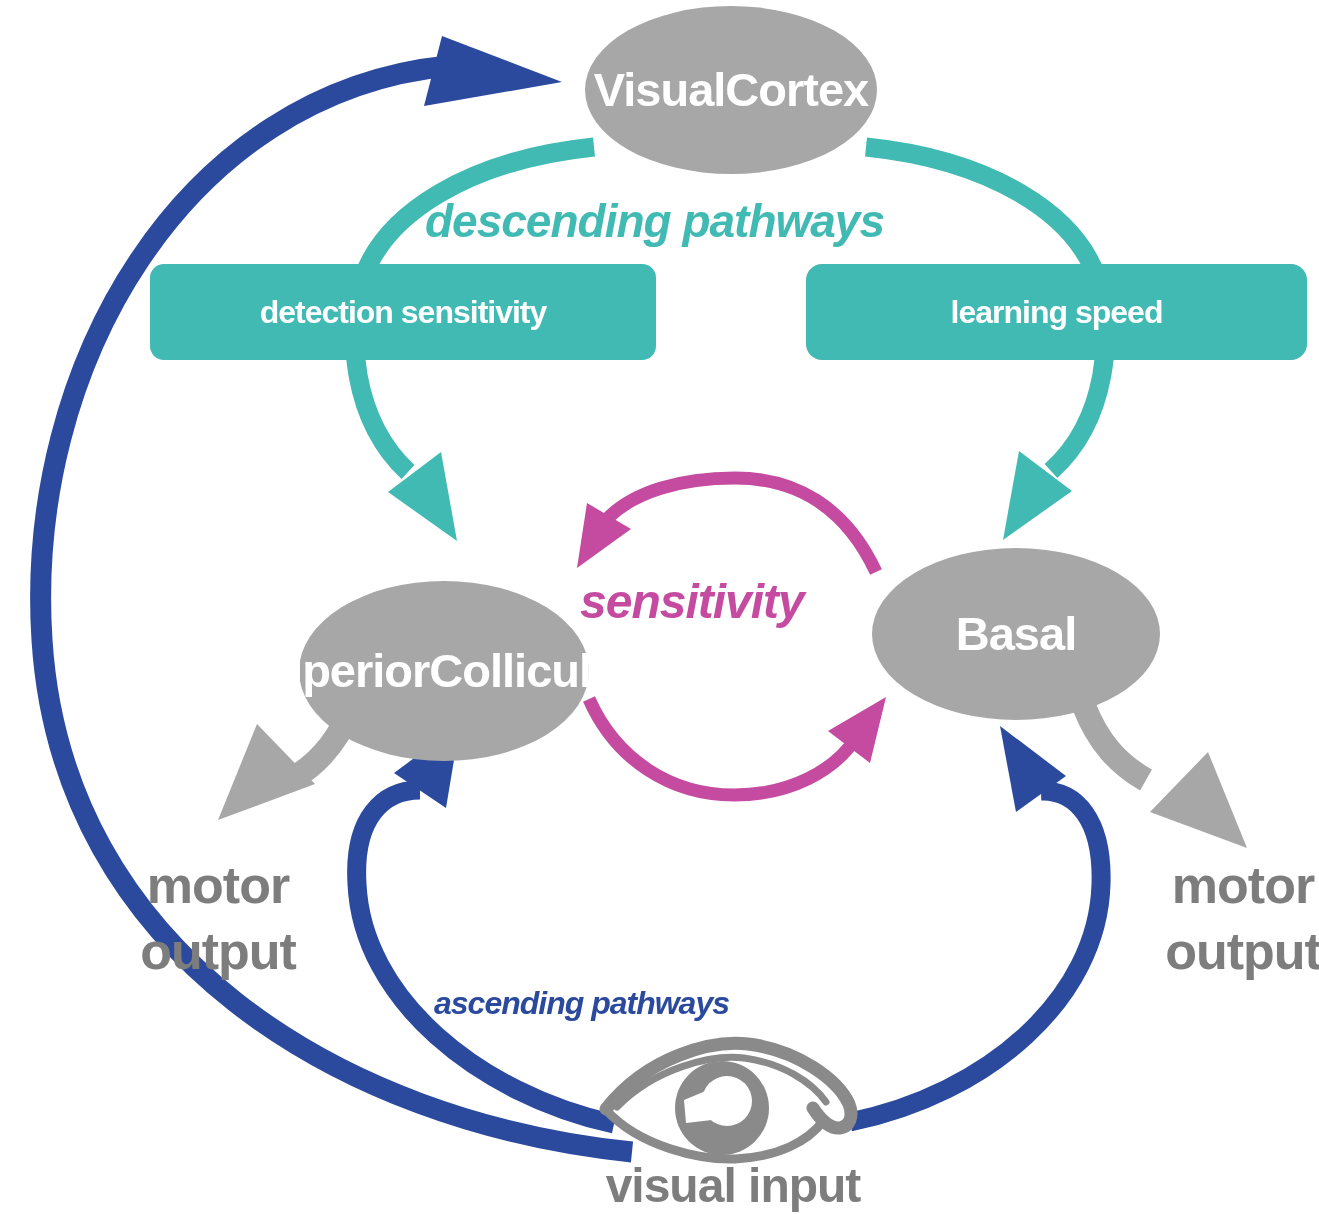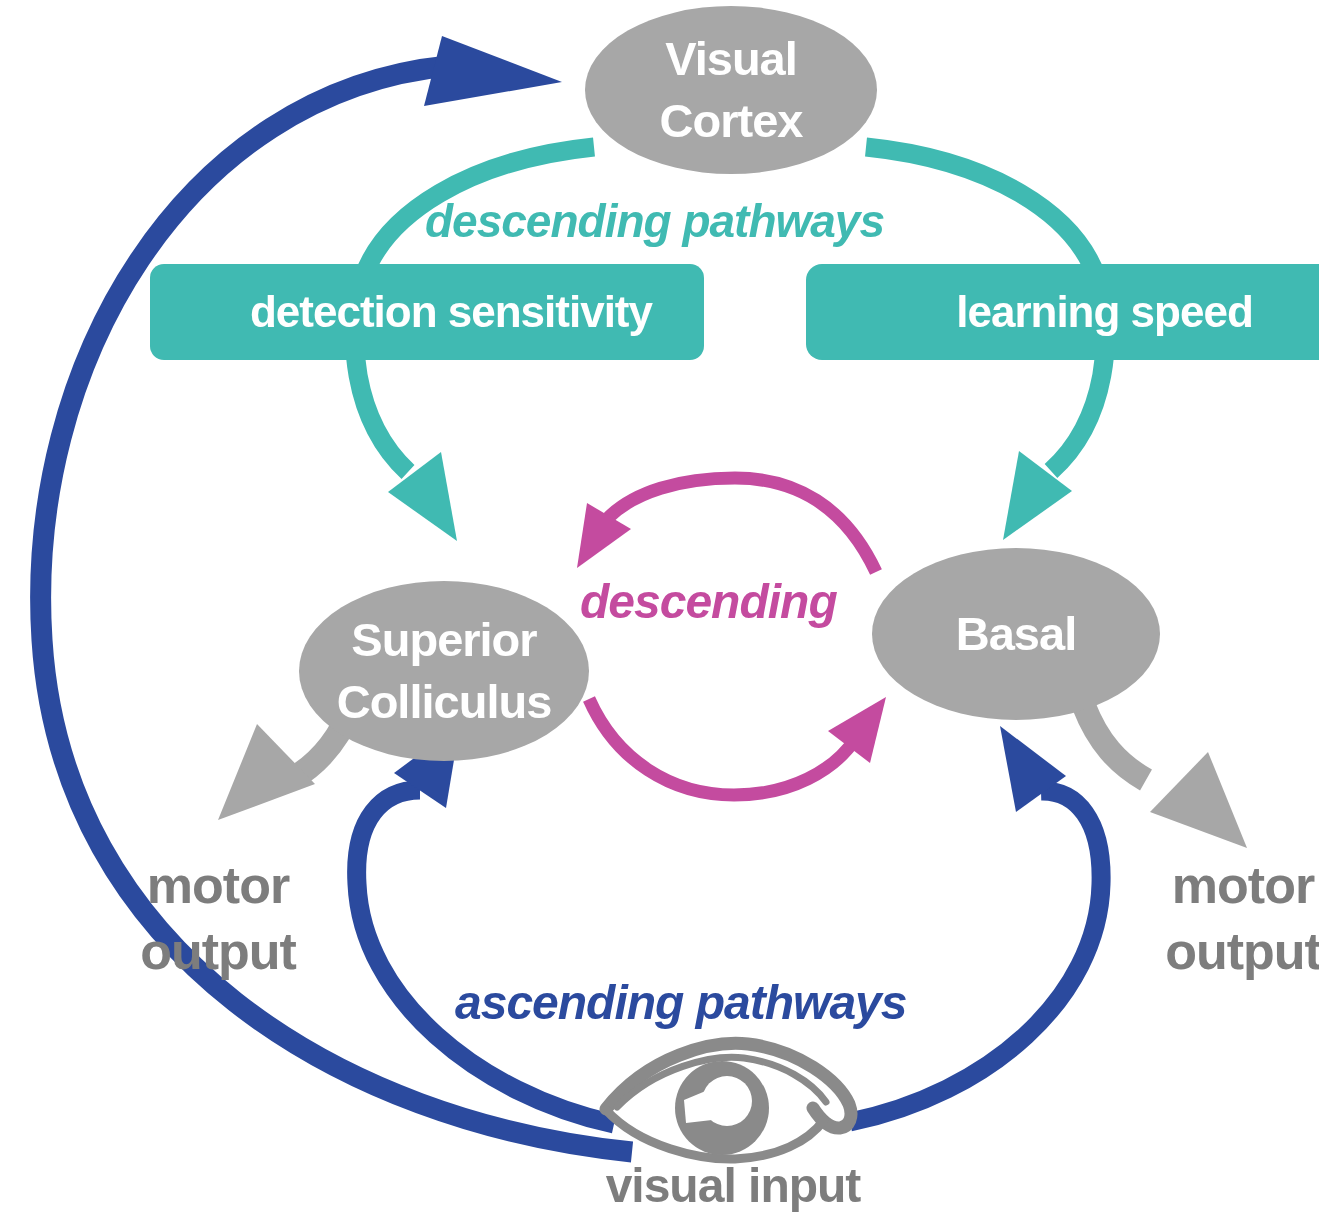--- a/index.html
+++ b/index.html
@@ -27,43 +27,43 @@
   .f-pink{fill:var(--pink);stroke:none;}
   .s-gray{stroke:var(--node-gray);fill:none;}
   .f-gray{fill:var(--node-gray);stroke:none;}
   .s-eye{stroke:var(--eye-gray);fill:none;}
   .f-eye{fill:var(--eye-gray);stroke:none;}
 
   
   .node{
     position:absolute;background:var(--node-gray);border-radius:50%;
     color:var(--white);font-weight:bold;font-size:47px;line-height:62px;
-    display:flex;flex-direction:column;align-items:center;justify-content:center;
+    display:flex;flex-direction:row;align-items:center;justify-content:center;
     text-align:center;letter-spacing:-1px;
   }
   .node-vc{left:585px;top:6px;width:292px;height:168px;}
   .node-sc{left:299px;top:581px;width:290px;height:180px;}
   .node-bg{left:872px;top:548px;width:288px;height:172px;}
 
   
   .modbox{
     position:absolute;background:var(--teal);border-radius:14px;
-    color:var(--white);font-weight:bold;font-size:44px;letter-spacing:-1px;
-    display:flex;align-items:center;justify-content:center;white-space:nowrap;padding-left:48px;
+    color:var(--white);font-weight:bold;font-size:32px;letter-spacing:-1px;
+    display:flex;align-items:center;justify-content:center;white-space:nowrap;
   }
   .modbox-left{left:150px;top:264px;width:506px;height:96px;}
   .modbox-right{left:806px;top:264px;width:501px;height:96px;border-radius:16px;}
 
   
   .pathlabel{
     position:absolute;font-weight:bold;font-style:italic;text-align:left;
     white-space:nowrap;letter-spacing:-1px;
   }
   .lbl-descending{left:425px;top:196px;width:520px;font-size:46px;line-height:50px;color:var(--teal);}
-  .lbl-ascending{left:455px;top:977px;width:550px;font-size:48px;line-height:52px;color:var(--blue);}
+  .lbl-ascending{left:434px;top:977px;width:550px;font-size:32px;line-height:52px;color:var(--blue);}
   .lbl-subcortical{left:580px;top:570px;width:306px;font-size:48px;line-height:64px;color:var(--pink);}
 
   
   .iolabel{
     position:absolute;font-weight:bold;text-align:center;color:var(--text-gray);
     white-space:nowrap;letter-spacing:-1px;
   }
   .lbl-motor-left{left:98px;top:852px;width:240px;font-size:52px;line-height:66px;}
   .lbl-motor-right{left:1123px;top:852px;width:240px;font-size:52px;line-height:66px;}
   .lbl-visual-input{left:570px;top:1156px;width:326px;font-size:48px;line-height:60px;}
@@ -143,21 +143,21 @@
   <div class="node node-bg">
     <span>Basal</span>
   </div>
 
   <div class="modbox modbox-left">detection sensitivity</div>
   <div class="modbox modbox-right">learning speed</div>
 
   <div class="pathlabel lbl-descending">descending pathways</div>
 
   <div class="pathlabel lbl-subcortical">
-    <div>descending</div>
+    <div>sensitivity</div>
   </div>
 
   <div class="pathlabel lbl-ascending">ascending pathways</div>
 
   <div class="iolabel lbl-motor-left">
     <div>motor</div>
     <div>output</div>
   </div>
 
   <div class="iolabel lbl-motor-right">

